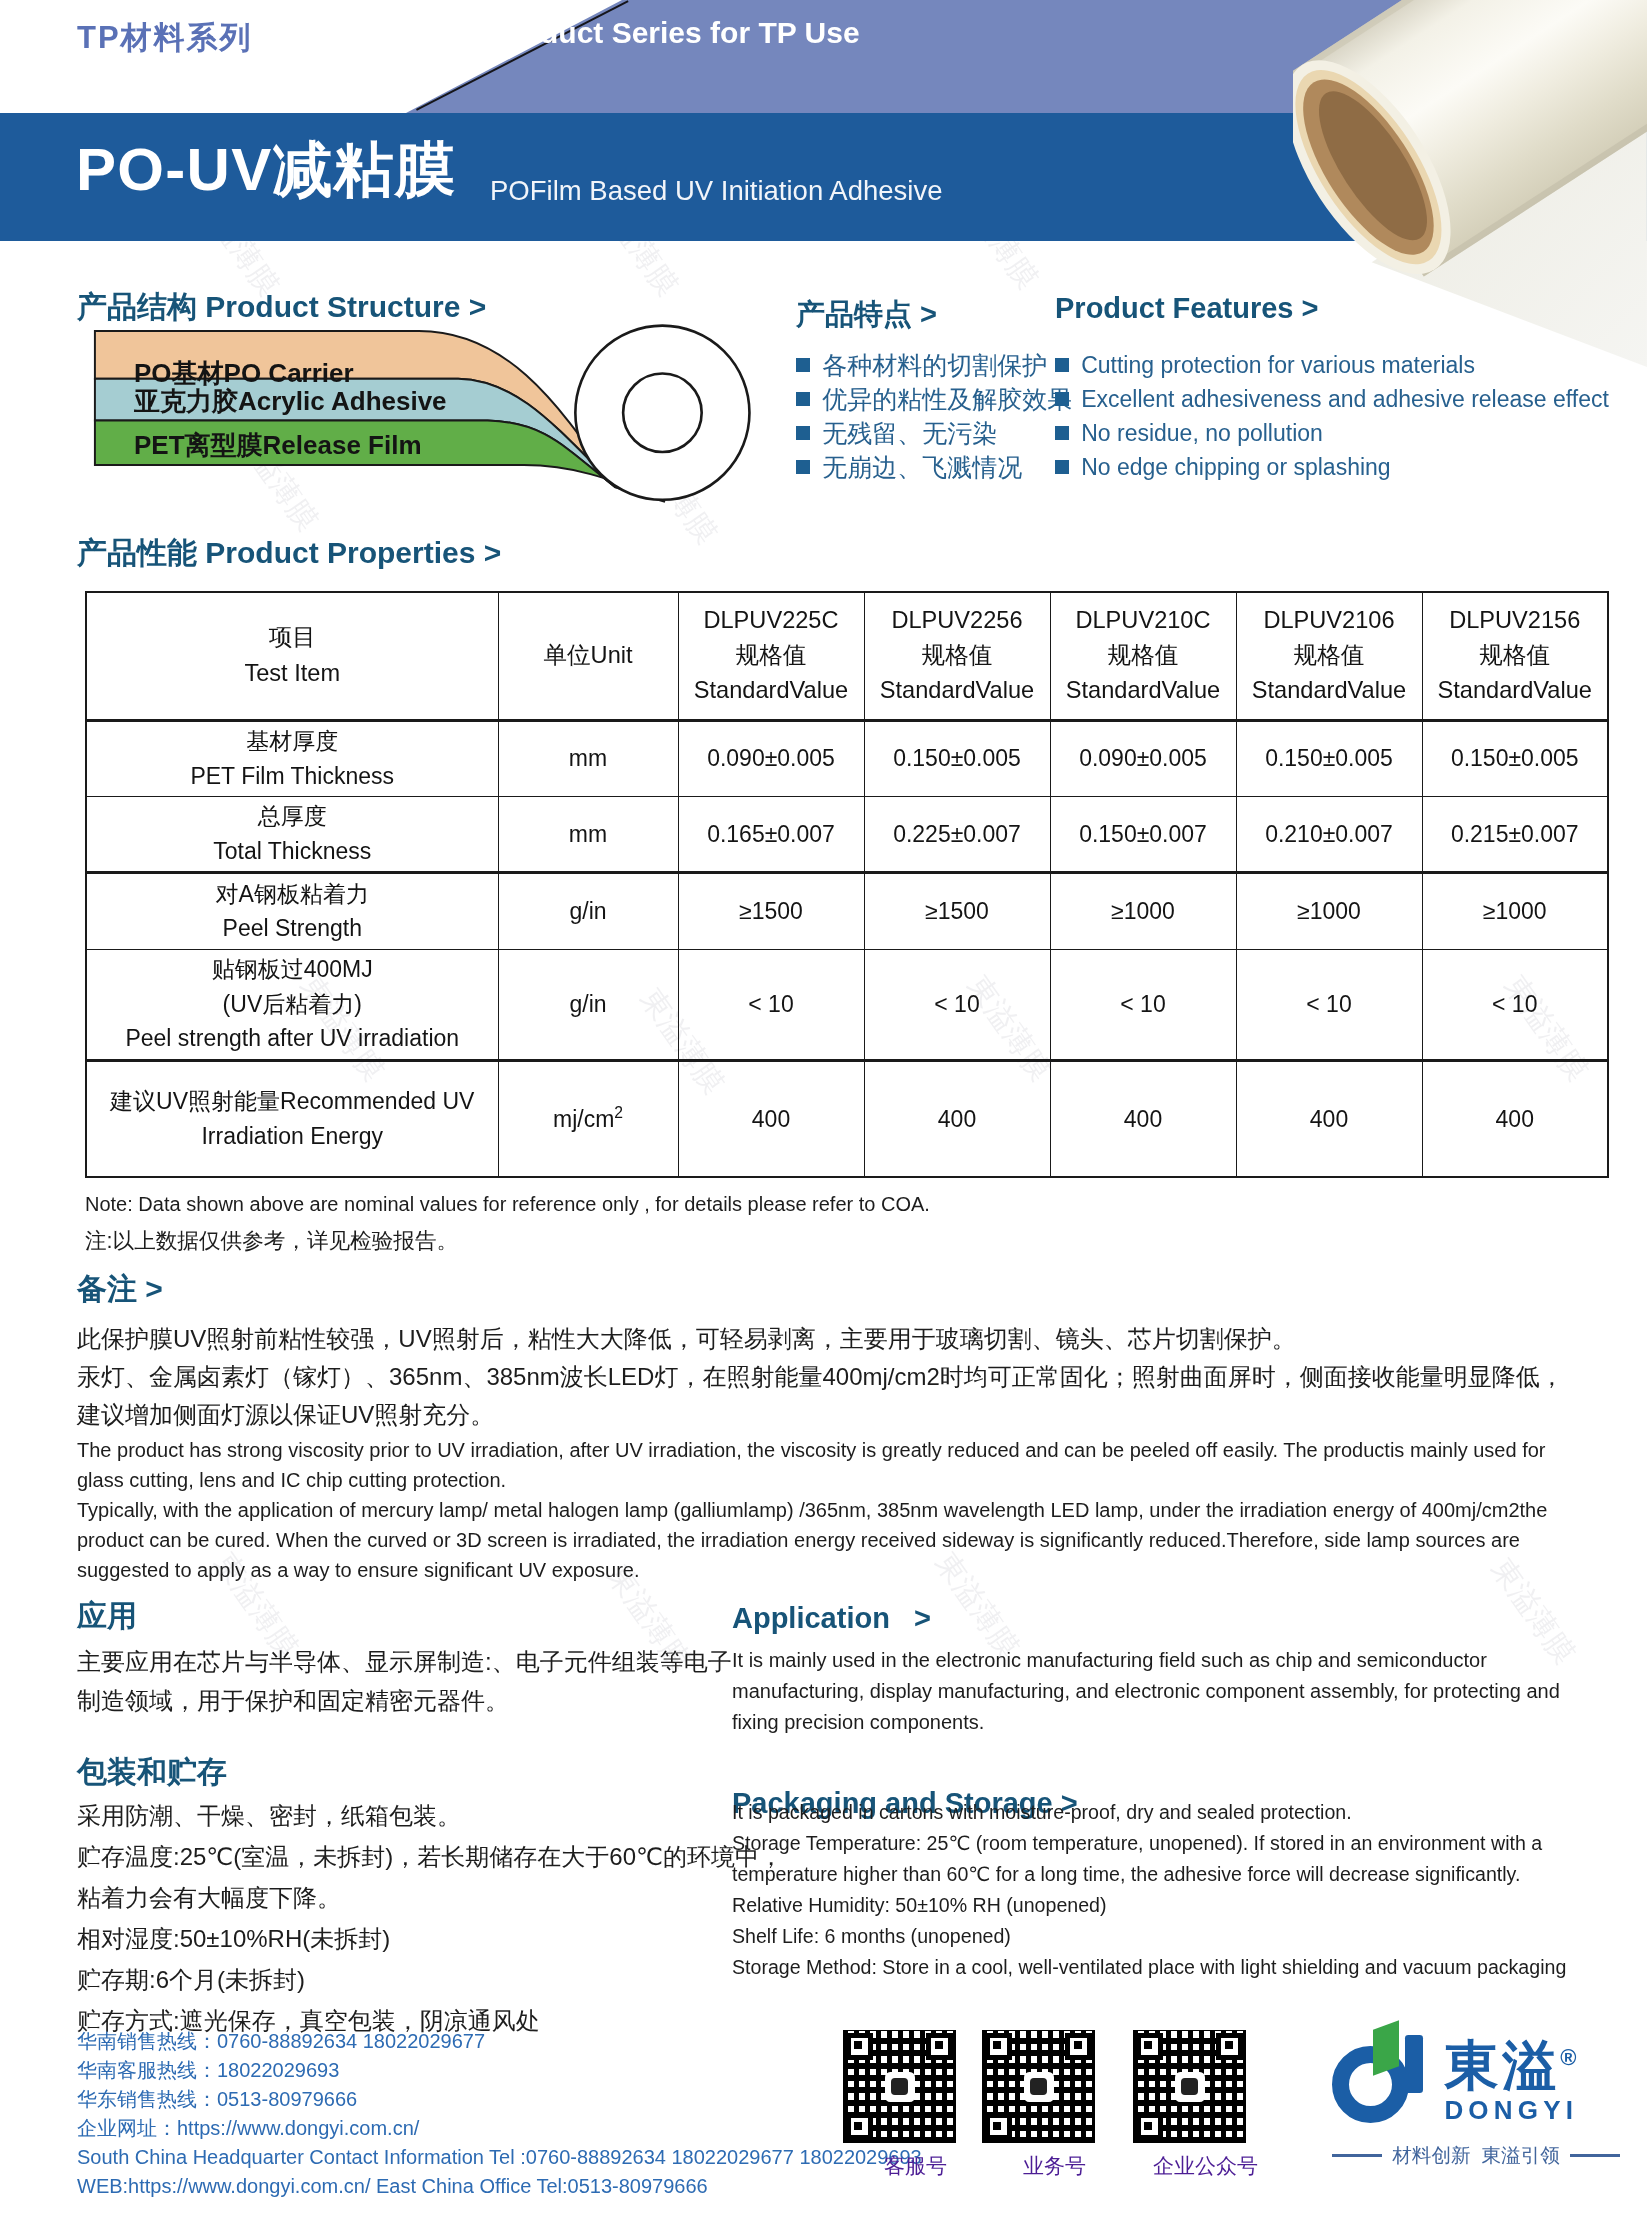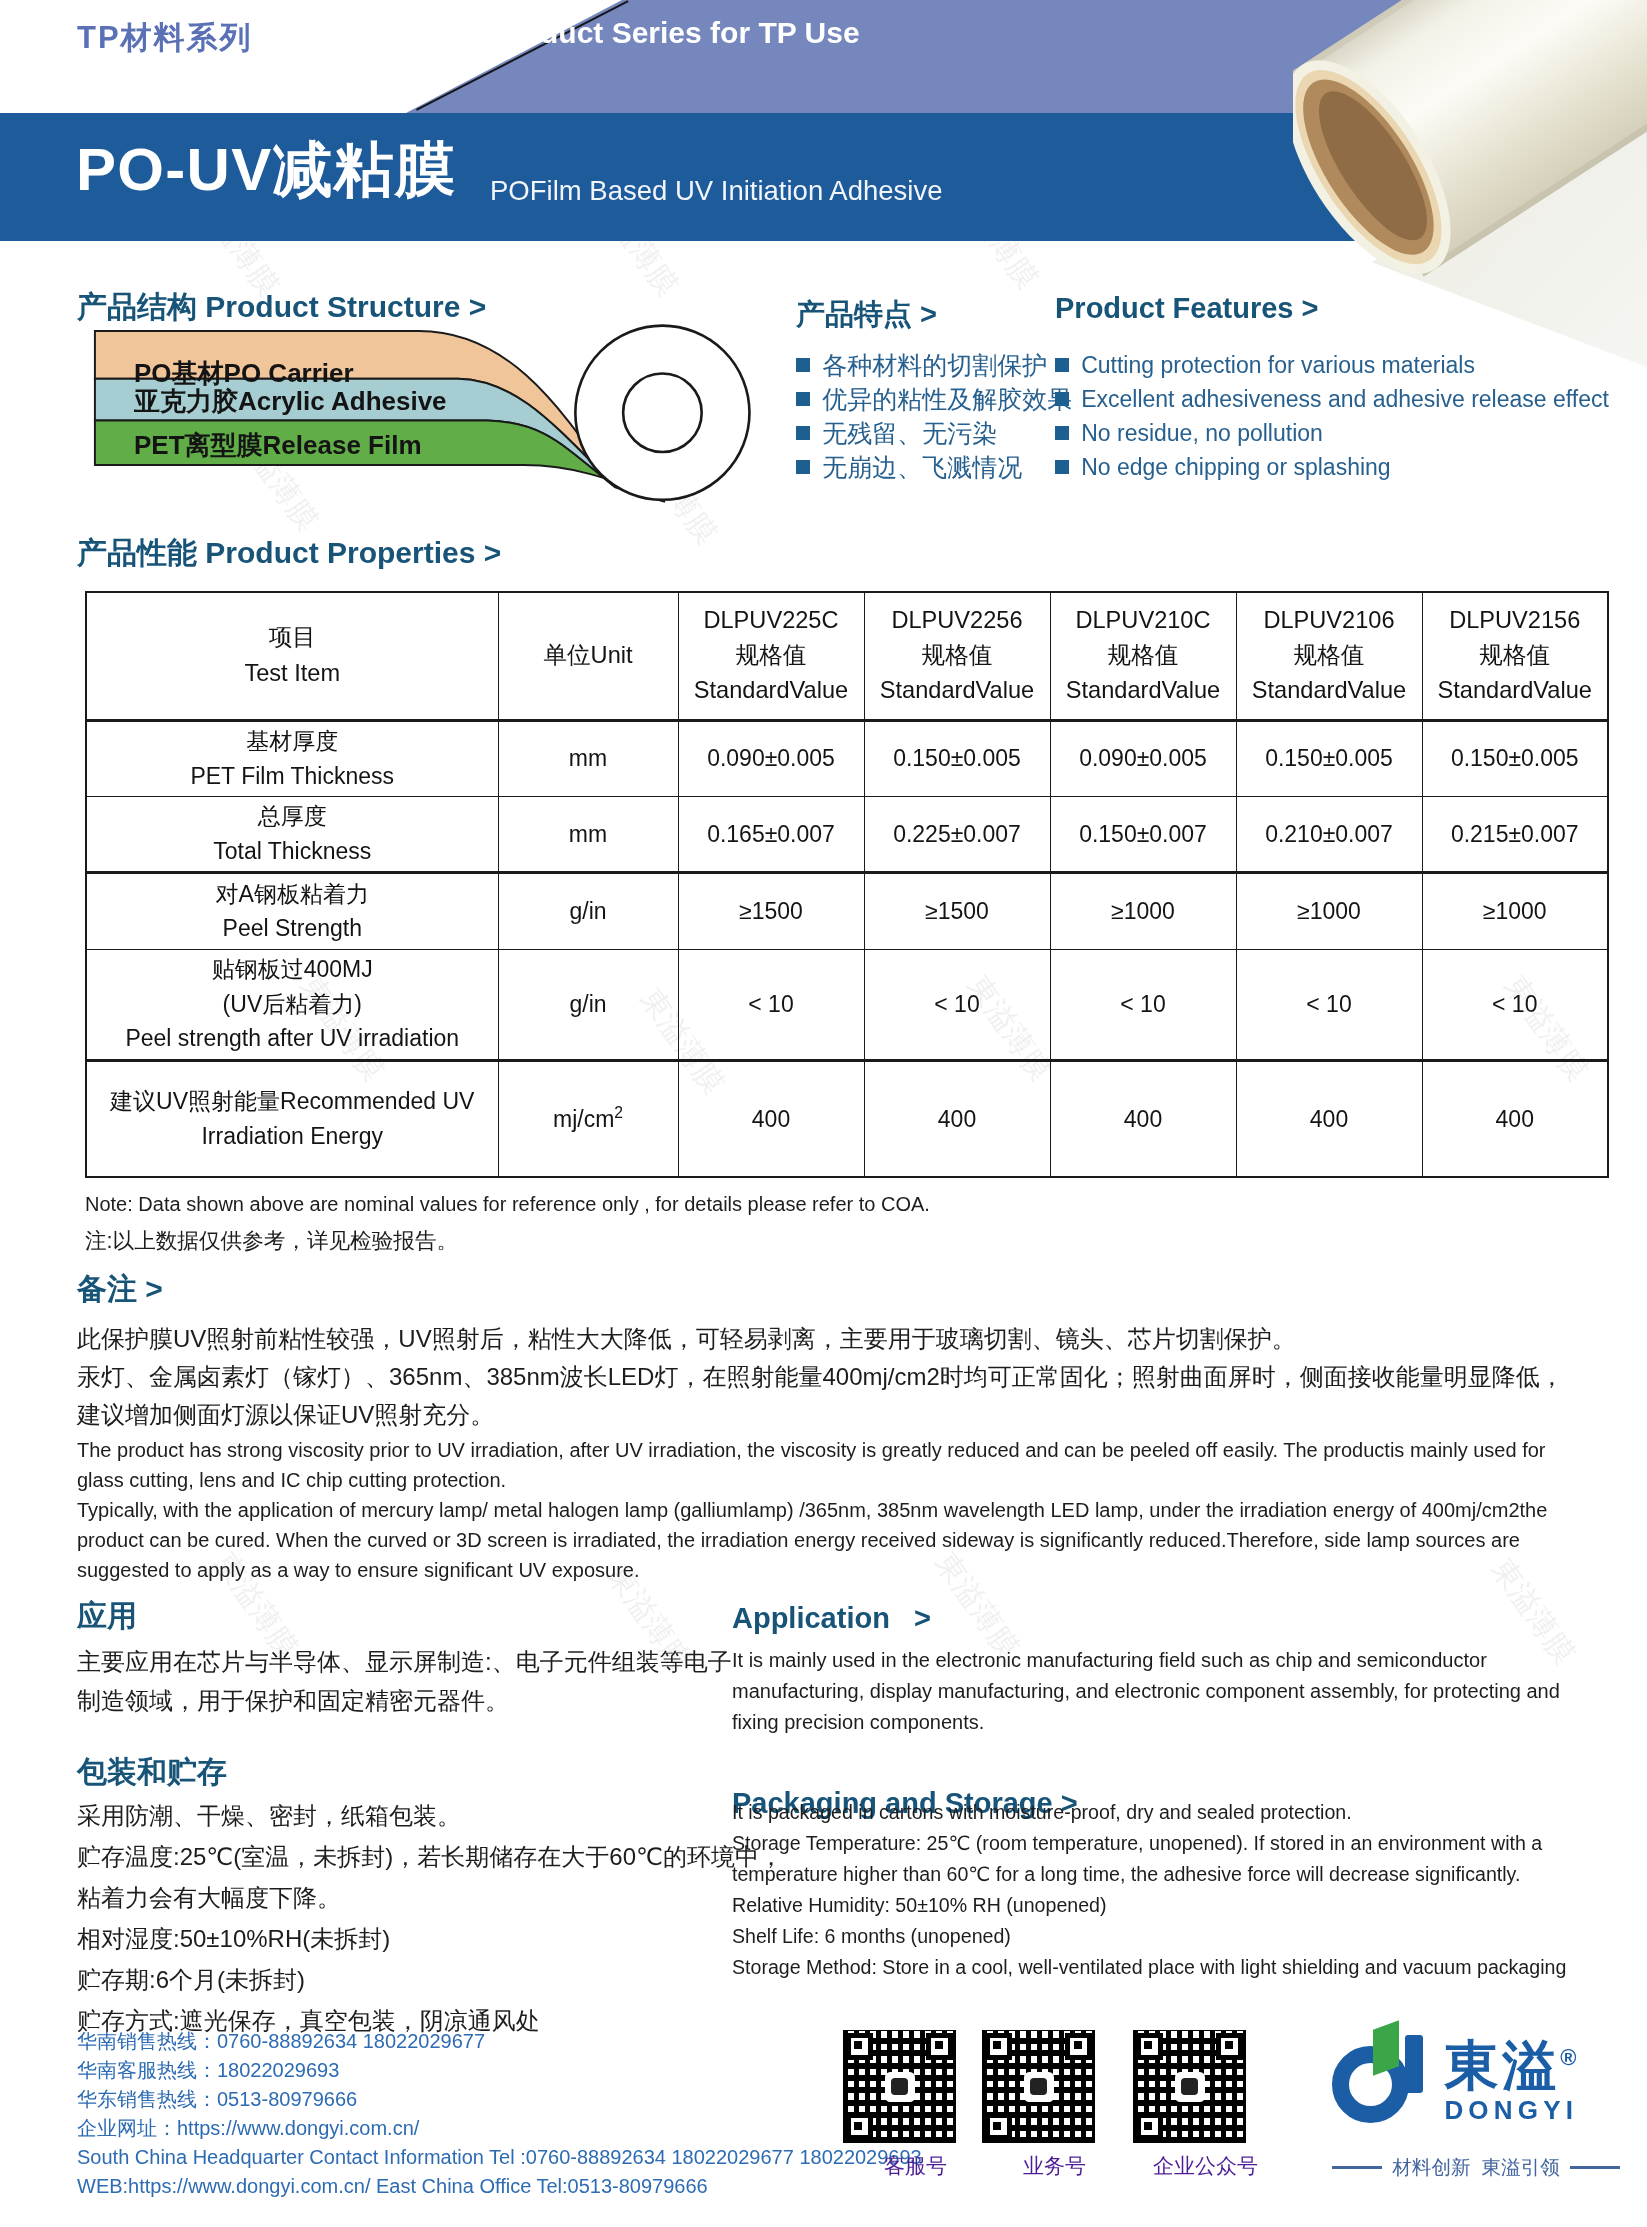--- a/index.html
+++ b/index.html
@@ -62,21 +62,21 @@
   .logo { position:absolute; left:1332px; top:2028px; width:288px; }
   .logo-row { display:flex; align-items:flex-end; }
   .logo-icon { position:relative; width:98px; height:98px; flex:0 0 auto; }
   .logo-ring { position:absolute; left:0; top:18.3px; width:77px; height:77px; border:17px solid #1b5ea6; border-radius:50%; }
   .logo-stem { position:absolute; left:73px; top:6.5px; width:18.3px; height:58px; background:#1b5ea6; border-radius:3.3px; }
   .logo-leaf { position:absolute; left:41px; top:-2.6px; width:26px; height:46px; background:#3aa648; transform:skewY(-20deg); }
   .logo-text { margin-left:14.4px; }
   .logo-cn { font-size:54px; font-weight:bold; color:#1b5ea6; letter-spacing:3.9px; line-height:1.05; }
   .logo-reg { font-size:22px; vertical-align:super; color:#1b5ea6; font-weight:bold; }
   .logo-en { font-size:26px; font-weight:bold; color:#1b5ea6; letter-spacing:5.2px; margin-top:1.3px; }
-  .tagline { display:flex; align-items:center; margin-top:28px; color:#41659c; font-size:19.6px; white-space:pre; }
+  .tagline { display:flex; align-items:center; margin-top:16px; color:#41659c; font-size:19.6px; white-space:pre; }
   .dash { flex:1; height:2.6px; background:#41659c; }
   .tagline span { margin:0 10.5px; }
   
   .wm { position:absolute; font-size:30px; color:rgba(110,110,130,0.10); transform:rotate(55deg); white-space:nowrap; pointer-events:none; }
 </style>
 </head>
 <body>
 
 <div class="page">
 

